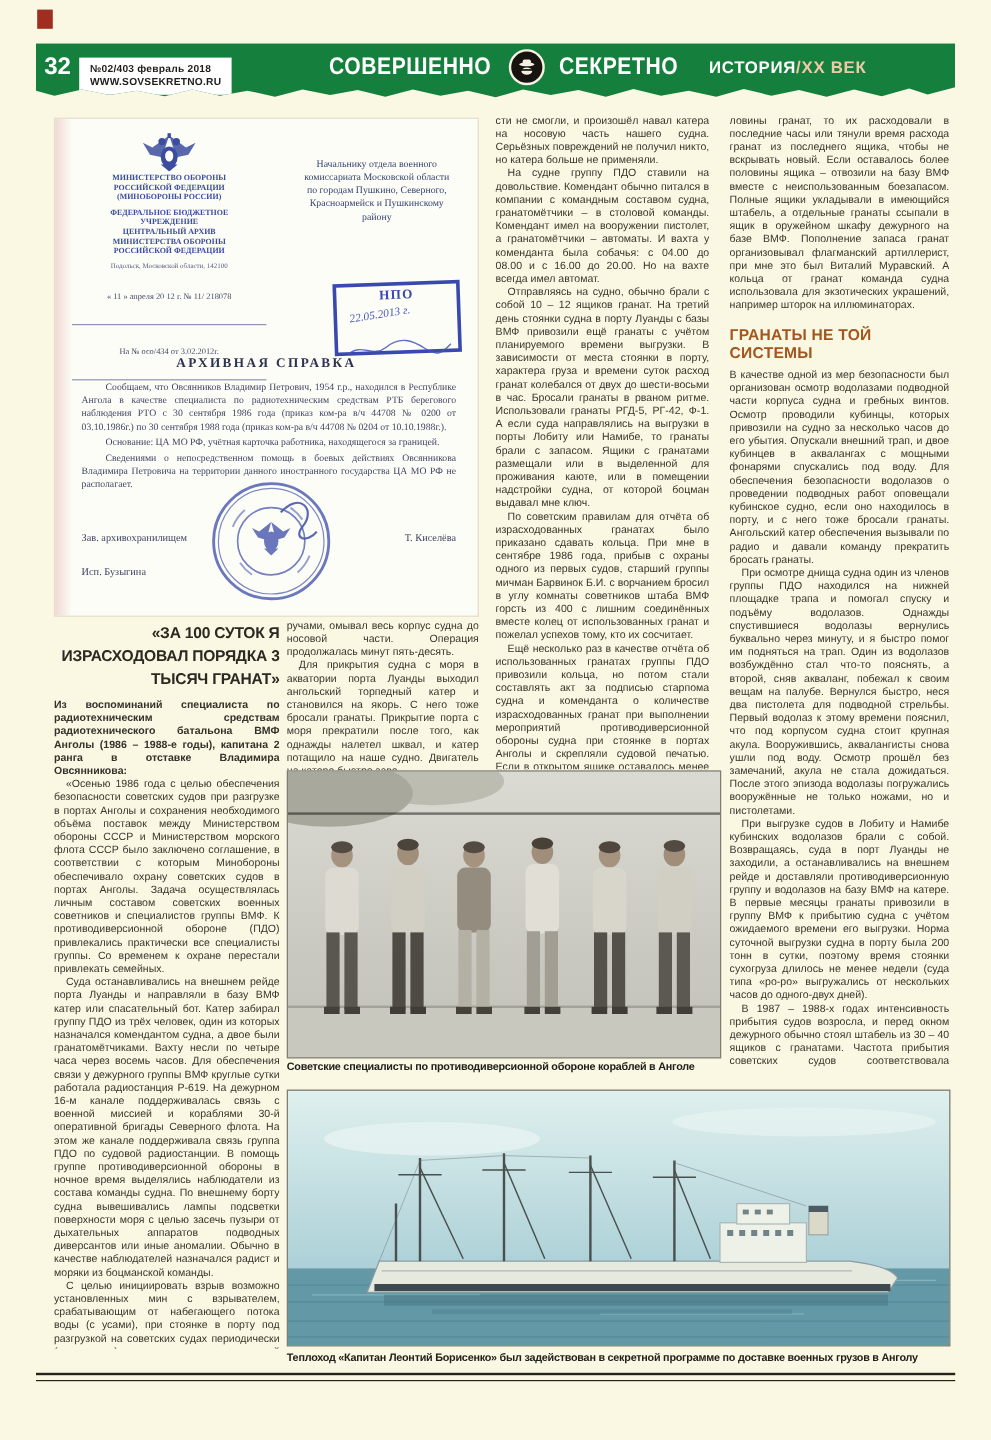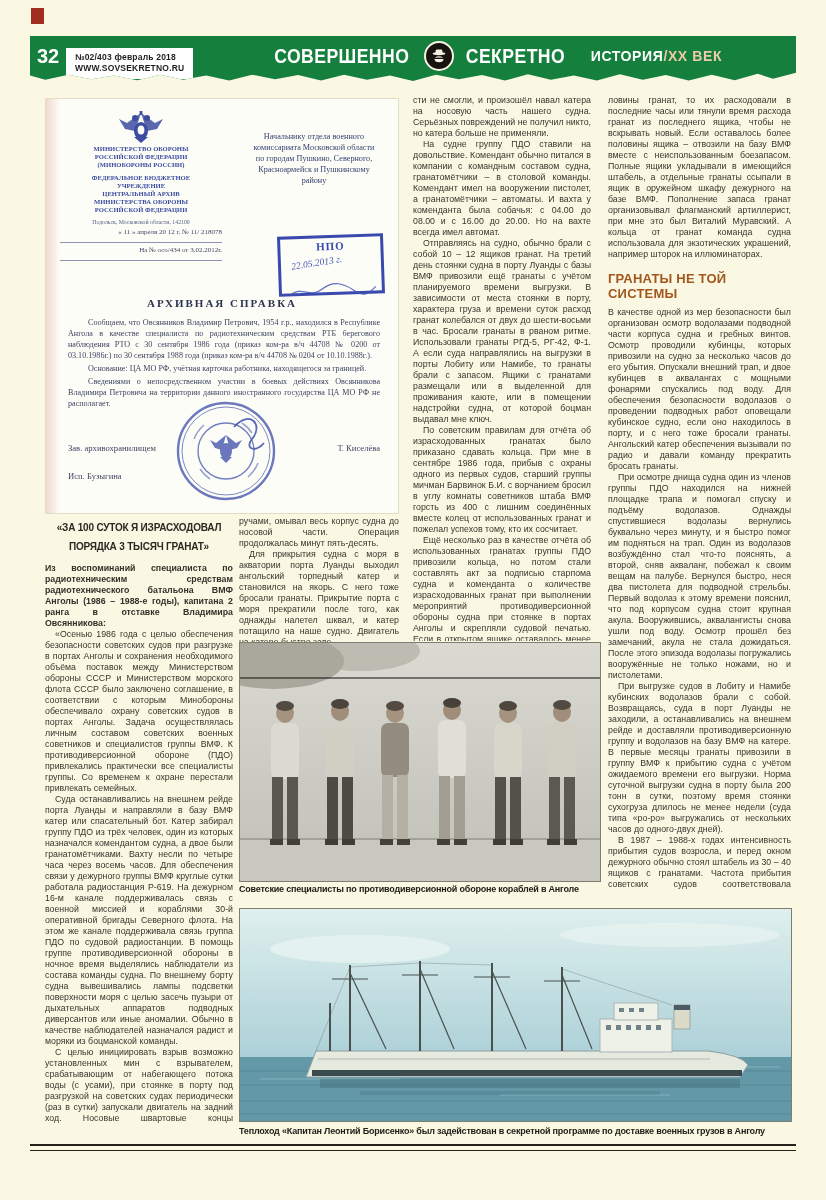--- a/index.html
+++ b/index.html
@@ -22,39 +22,39 @@
   
   .doc{position:absolute;left:45px;top:98px;width:352px;height:414px;background:#fdfdf7;
        border:1px solid #e3ddc6;font-family:"Liberation Serif",serif;color:#3f4462;}
   .doc::before{content:"";position:absolute;left:0;top:0;bottom:0;width:14px;
        background:linear-gradient(90deg,#f0d9d2,rgba(253,253,247,0));}
   .lh{position:absolute;left:14px;top:10px;width:162px;text-align:center;color:#3c4da0;}
   .lh .l1{font-size:6.6px;font-weight:700;line-height:8px;}
   .lh .l2{font-size:6.6px;font-weight:700;line-height:8px;}
   .lh .gap{height:5px;}
   .placeline{font-size:5.8px;color:#555d84;margin-top:5px;}
-  .fillline{font-size:7px;color:#3f4768;text-align:right;margin-top:3px;border-bottom:1px solid #8c93b5;padding-bottom:6px;}
+  .fillline{font-size:7px;color:#3f4768;text-align:center;margin-top:18px;border-bottom:1px solid #8c93b5;padding-bottom:19px;}
   .addr{position:absolute;left:192px;top:32px;width:152px;text-align:center;font-size:8.2px;line-height:11px;color:#333f6e;}
   .npo{position:absolute;left:232px;top:136px;width:100px;height:54px;border:3px solid #3a49ae;
        transform:rotate(-2deg);color:#3a49ae;}
   .npo .t{font-size:11px;font-weight:700;text-align:center;margin-top:2px;letter-spacing:1px;}
   .npo .d{font-size:9.5px;font-style:italic;transform:rotate(-7deg);margin:3px 0 0 10px;color:#4353b8;white-space:nowrap;}
   .doc-title{position:absolute;left:0;top:198px;width:100%;text-align:center;font-size:11px;
        font-weight:700;letter-spacing:2px;color:#2e3450;}
   .doc-body{position:absolute;left:22px;top:218px;width:312px;font-size:8.1px;line-height:11px;text-align:justify;}
   .doc-body p{margin:0 0 2px;text-indent:20px;}
   .sign-row{position:absolute;left:22px;top:344px;width:312px;font-size:8.6px;display:flex;justify-content:space-between;}
   .sign-exec{position:absolute;left:22px;top:372px;font-size:8.6px;}
   .round-stamp{position:absolute;left:128px;top:300px;width:104px;height:104px;}
   
   .col{position:absolute;font-size:8.8px;line-height:11px;text-align:justify;color:#38362d;overflow:hidden;}
   .col p{margin:0;text-indent:10px;}
   .col p.noind{text-indent:0;}
-  .headline{font-size:10px;line-height:19px;font-weight:800;color:#2b2921;letter-spacing:-.2px;
-       text-align:center;margin:0 0 7px;}
+  .headline{font-size:13px;line-height:19px;font-weight:800;color:#2b2921;letter-spacing:-.2px;
+       text-align:right;margin:0 0 7px;}
   .lead{font-weight:700;text-align:justify;margin:0 0 3px;color:#33312a;}
   .subhead{font-size:13px;line-height:15px;font-weight:700;color:#a3561d;margin:11px 0 6px;text-align:left;letter-spacing:.2px;}
   .photo{position:absolute;border:1px solid #7d7d72;background:#cfcfc8;overflow:hidden;}
   .caption{position:absolute;font-size:9px;font-weight:700;color:#21211b;letter-spacing:-.2px;}
   .bottom-rule{position:absolute;left:30px;top:1144px;width:766px;height:4px;
        border-top:2px solid #23231c;border-bottom:1px solid #23231c;}
 </style>
 </head>
 <body>
 
@@ -130,21 +130,21 @@
       <svg width="94" height="16" viewBox="0 0 94 16" style="position:absolute;left:2px;bottom:-6px;">
         <path d="M6 12 C 18 2, 26 16, 38 7 S 60 2, 70 9 S 84 14, 92 6" fill="none" stroke="#4353b8" stroke-width="1.2" opacity=".85"></path>
       </svg>
     </div>
 
     <div class="doc-title">АРХИВНАЯ СПРАВКА</div>
 
     <div class="doc-body">
       <p>Сообщаем, что Овсянников Владимир Петрович, 1954 г.р., находился в Республике Ангола в качестве специалиста по радиотехническим средствам РТБ берегового наблюдения РТО с 30 сентября 1986 года (приказ ком-ра в/ч 44708 № 0200 от 03.10.1986г.) по 30 сентября 1988 года (приказ ком-ра в/ч 44708 № 0204 от 10.10.1988г.).</p>
       <p>Основание: ЦА МО РФ, учётная карточка работника, находящегося за границей.</p>
-      <p>Сведениями о непосредственном участии в боевых действиях Овсянникова Владимира Петровича на территории данного иностранного государства ЦА МО РФ не располагает.</p>
+      <p>Сведениями о непосредственном помощь в боевых действиях Овсянникова Владимира Петровича на территории данного иностранного государства ЦА МО РФ не располагает.</p>
     </div>
 
     <div class="round-stamp">
       <svg width="104" height="104" viewBox="0 0 104 104" aria-hidden="true">
         <circle cx="52" cy="52" r="48" fill="none" stroke="#4656ae" stroke-width="2.4" opacity=".8"></circle>
         <circle cx="52" cy="52" r="44" fill="none" stroke="#4656ae" stroke-width="1" opacity=".7"></circle>
         <circle cx="52" cy="52" r="28" fill="none" stroke="#4656ae" stroke-width="1.4" opacity=".75"></circle>
         <g stroke="#4656ae" stroke-width="1.6" opacity=".55">
           <path d="M20 40 a36 36 0 0 1 10-14" fill="none"></path>
             <path d="M84 64 a36 36 0 0 1 -10 14" fill="none"></path>

